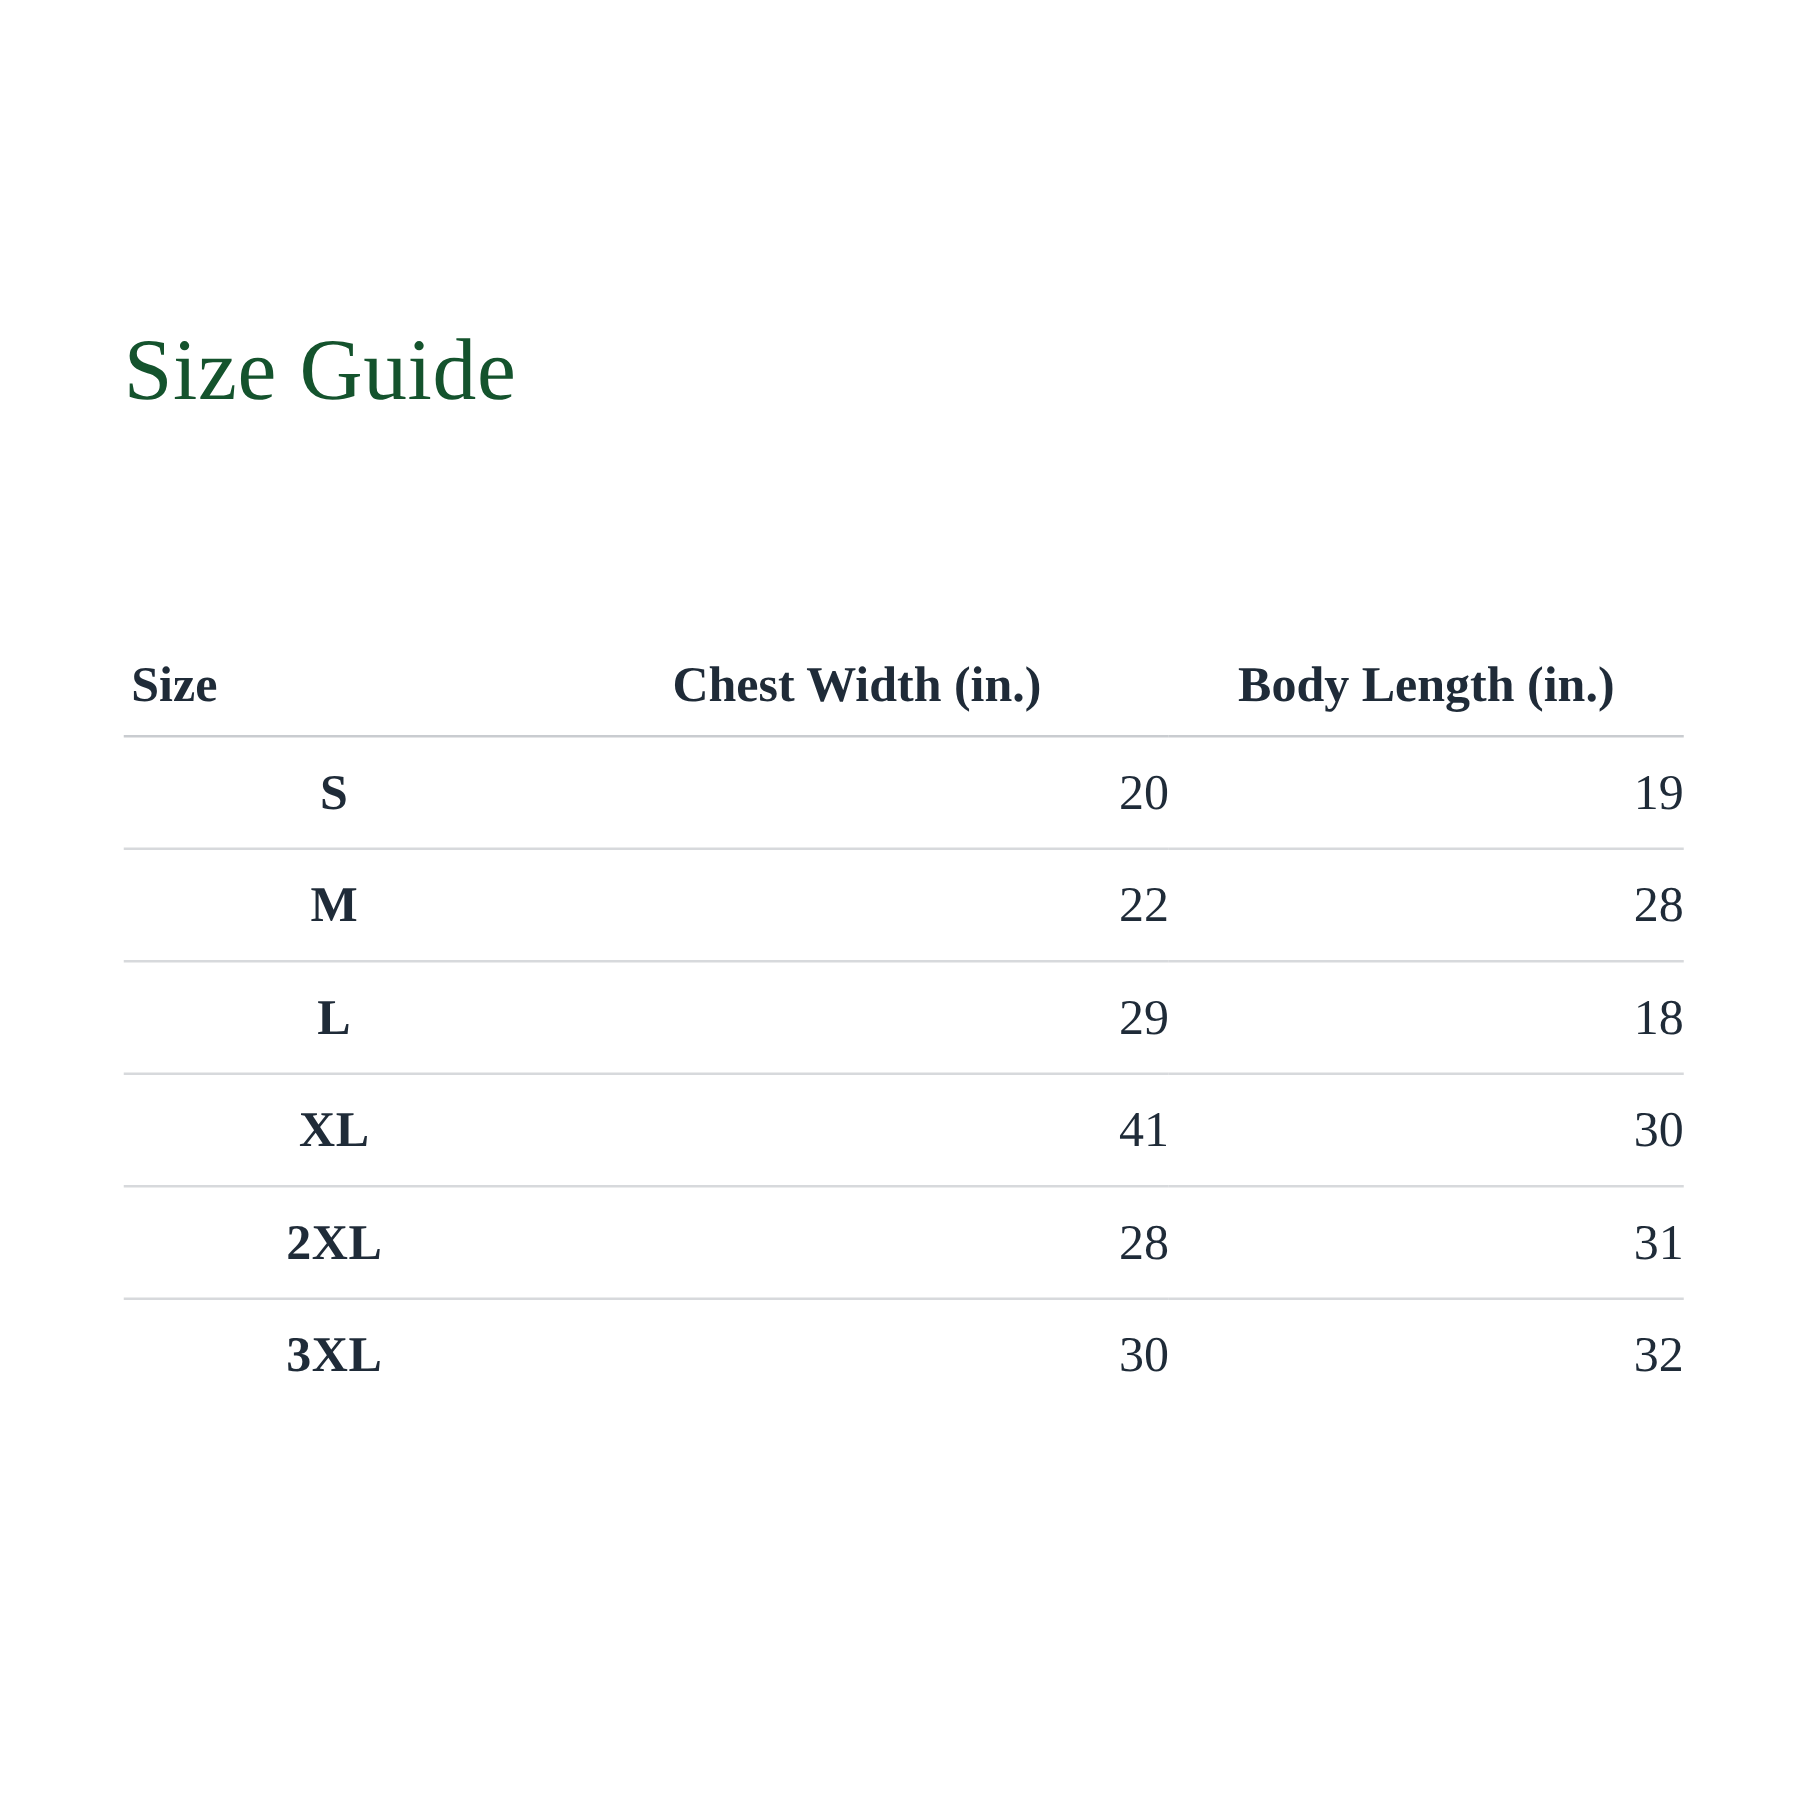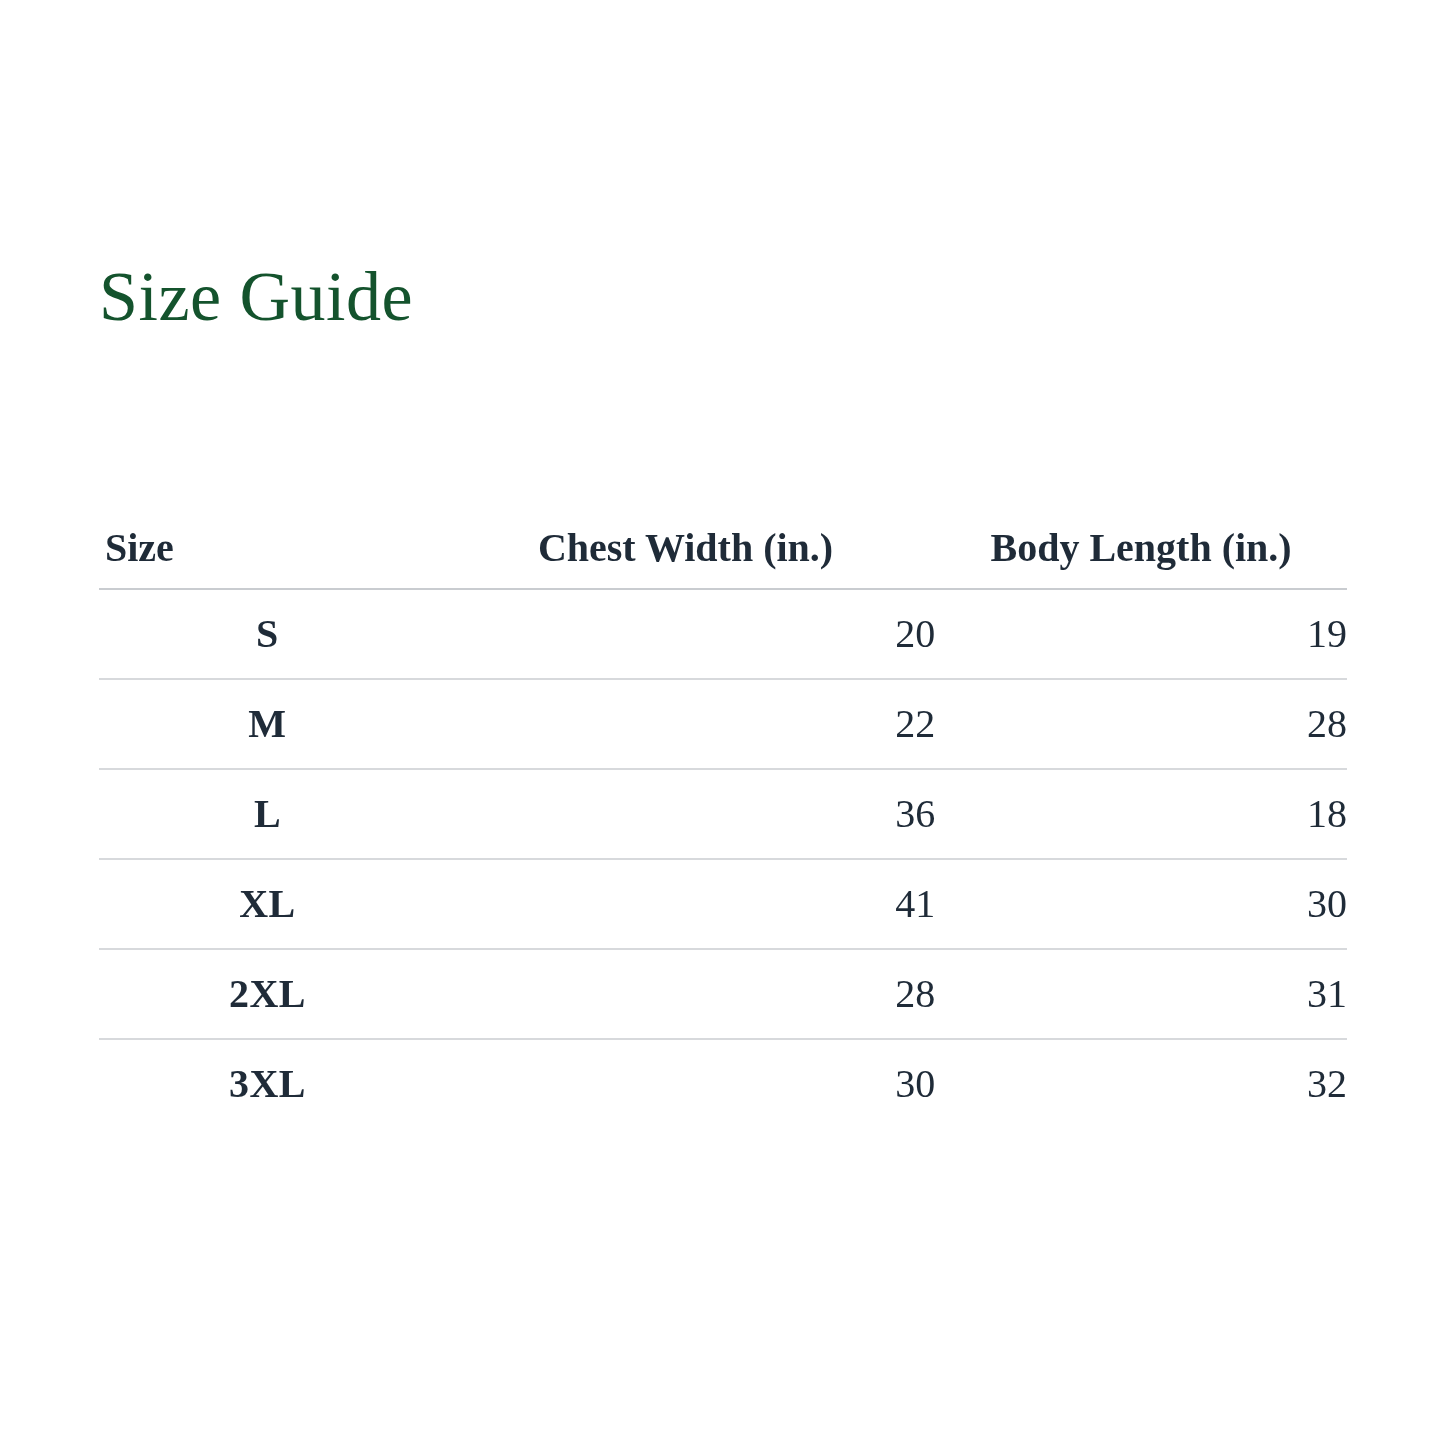--- a/index.html
+++ b/index.html
@@ -114,21 +114,21 @@
           <td class="td-val">20</td>
           <td class="td-val">19</td>
         </tr>
         <tr>
           <td class="td-size">M</td>
           <td class="td-val">22</td>
           <td class="td-val">28</td>
         </tr>
         <tr>
           <td class="td-size">L</td>
-          <td class="td-val">36</td>
+          <td class="td-val">29</td>
           <td class="td-val">18</td>
         </tr>
         <tr>
           <td class="td-size">XL</td>
           <td class="td-val">41</td>
           <td class="td-val">30</td>
         </tr>
         <tr>
           <td class="td-size">2XL</td>
           <td class="td-val">28</td>

